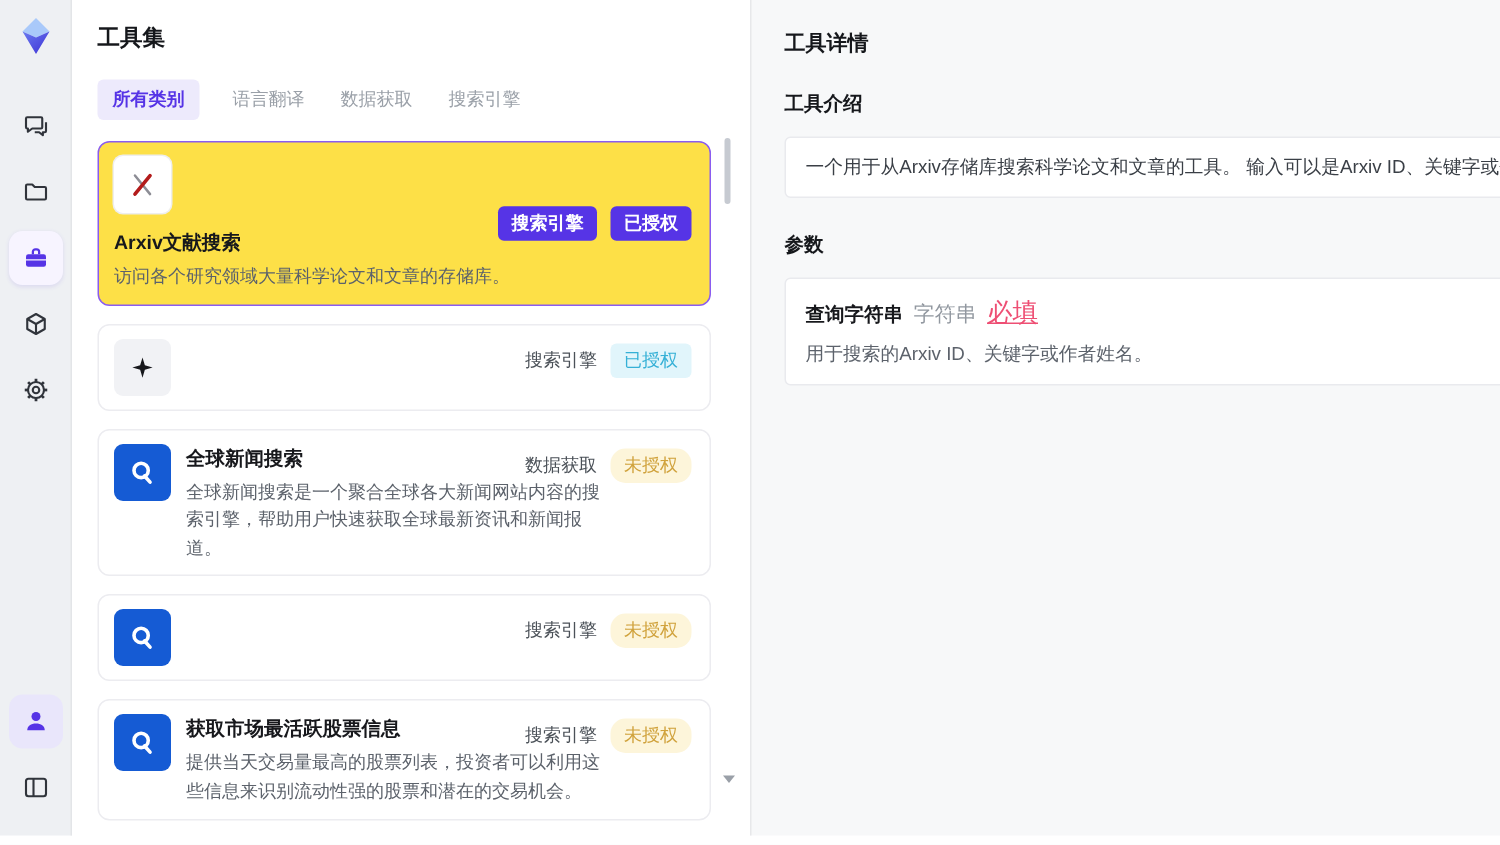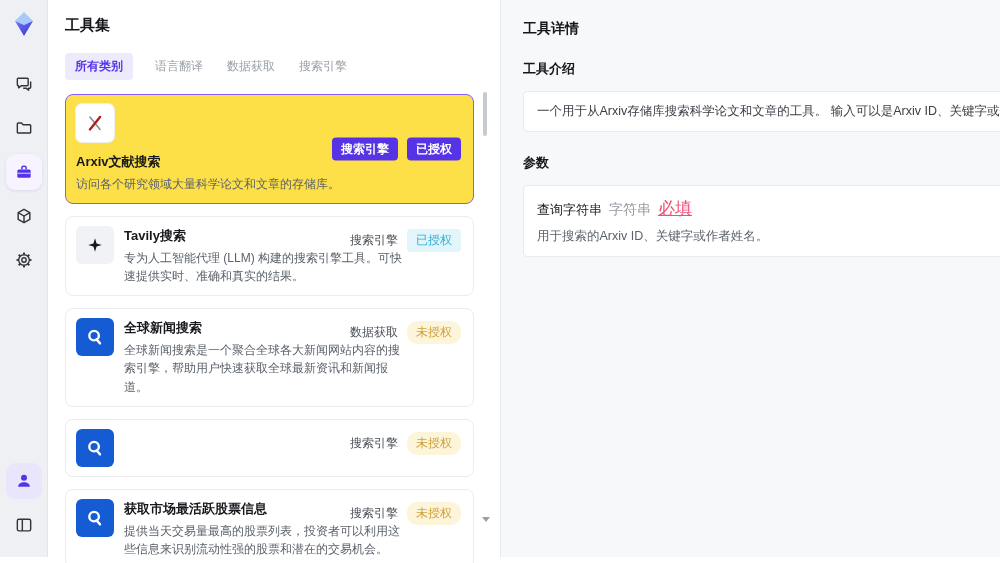--- a/index.html
+++ b/index.html
@@ -52,21 +52,21 @@
     border-left:4px solid transparent; border-right:4px solid transparent; border-top:5px solid #9aa0a8; }
 
   
   .detail-panel { flex:1; background:#f7f8f9; border-left:1px solid #e7e8ea;
     position:relative; padding:20px 22px; }
   .detail-title { font-size:14px; font-weight:bold; color:#15171b; margin-bottom:22px; }
   .section-h { font-size:13px; font-weight:bold; color:#15171b; margin-bottom:13px; }
   .box { background:#fff; border:1px solid #e9eaee; border-radius:4px; padding:11px 13px; margin-bottom:22px; }
   .intro-text { font-size:12.5px; color:#3a3f46; white-space:nowrap; overflow:hidden; }
   .param-head { display:flex; align-items:baseline; gap:7px; margin-bottom:8px; }
-  .param-name { font-size:13px; font-weight:normal; color:#17181c; }
+  .param-name { font-size:13px; font-weight:bold; color:#17181c; }
   .param-type { font-size:14px; color:#9298a0; }
   .param-req { font-size:17px; color:#ee4f74;text-decoration:underline; }
   .param-desc { font-size:12.5px; color:#5c626b; }
 
   svg { display:block; }
 </style>
 </head>
 <body>
 
 <div class="app">
@@ -185,24 +185,20 @@
           <span class="badge purple">已授权</span>
         </div>
       </div>
 
       <div class="card">
         <div class="card-icon icon-tavily">
           <svg width="18" height="18" viewBox="0 0 24 24">
             <path d="M12 3l2.1 6.9L21 12l-6.9 2.1L12 21l-2.1-6.9L3 12l6.9-2.1z" fill="#17181c"></path>
           </svg>
         </div>
-        <div class="card-main">
-          <div class="card-title">Tavily搜索</div>
-          <div class="card-desc">专为人工智能代理 (LLM) 构建的搜索引擎工具。可快速提供实时、准确和真实的结果。</div>
-        </div>
         <div class="card-badges">
           <span class="cat-label">搜索引擎</span>
           <span class="badge ok">已授权</span>
         </div>
       </div>
 
       <div class="card">
         <div class="card-icon icon-news">
           <svg width="22" height="22" viewBox="0 0 24 24" fill="none" stroke="#fff" stroke-width="2.6" stroke-linecap="round">
             <circle cx="11" cy="10.5" r="5.2"></circle>

